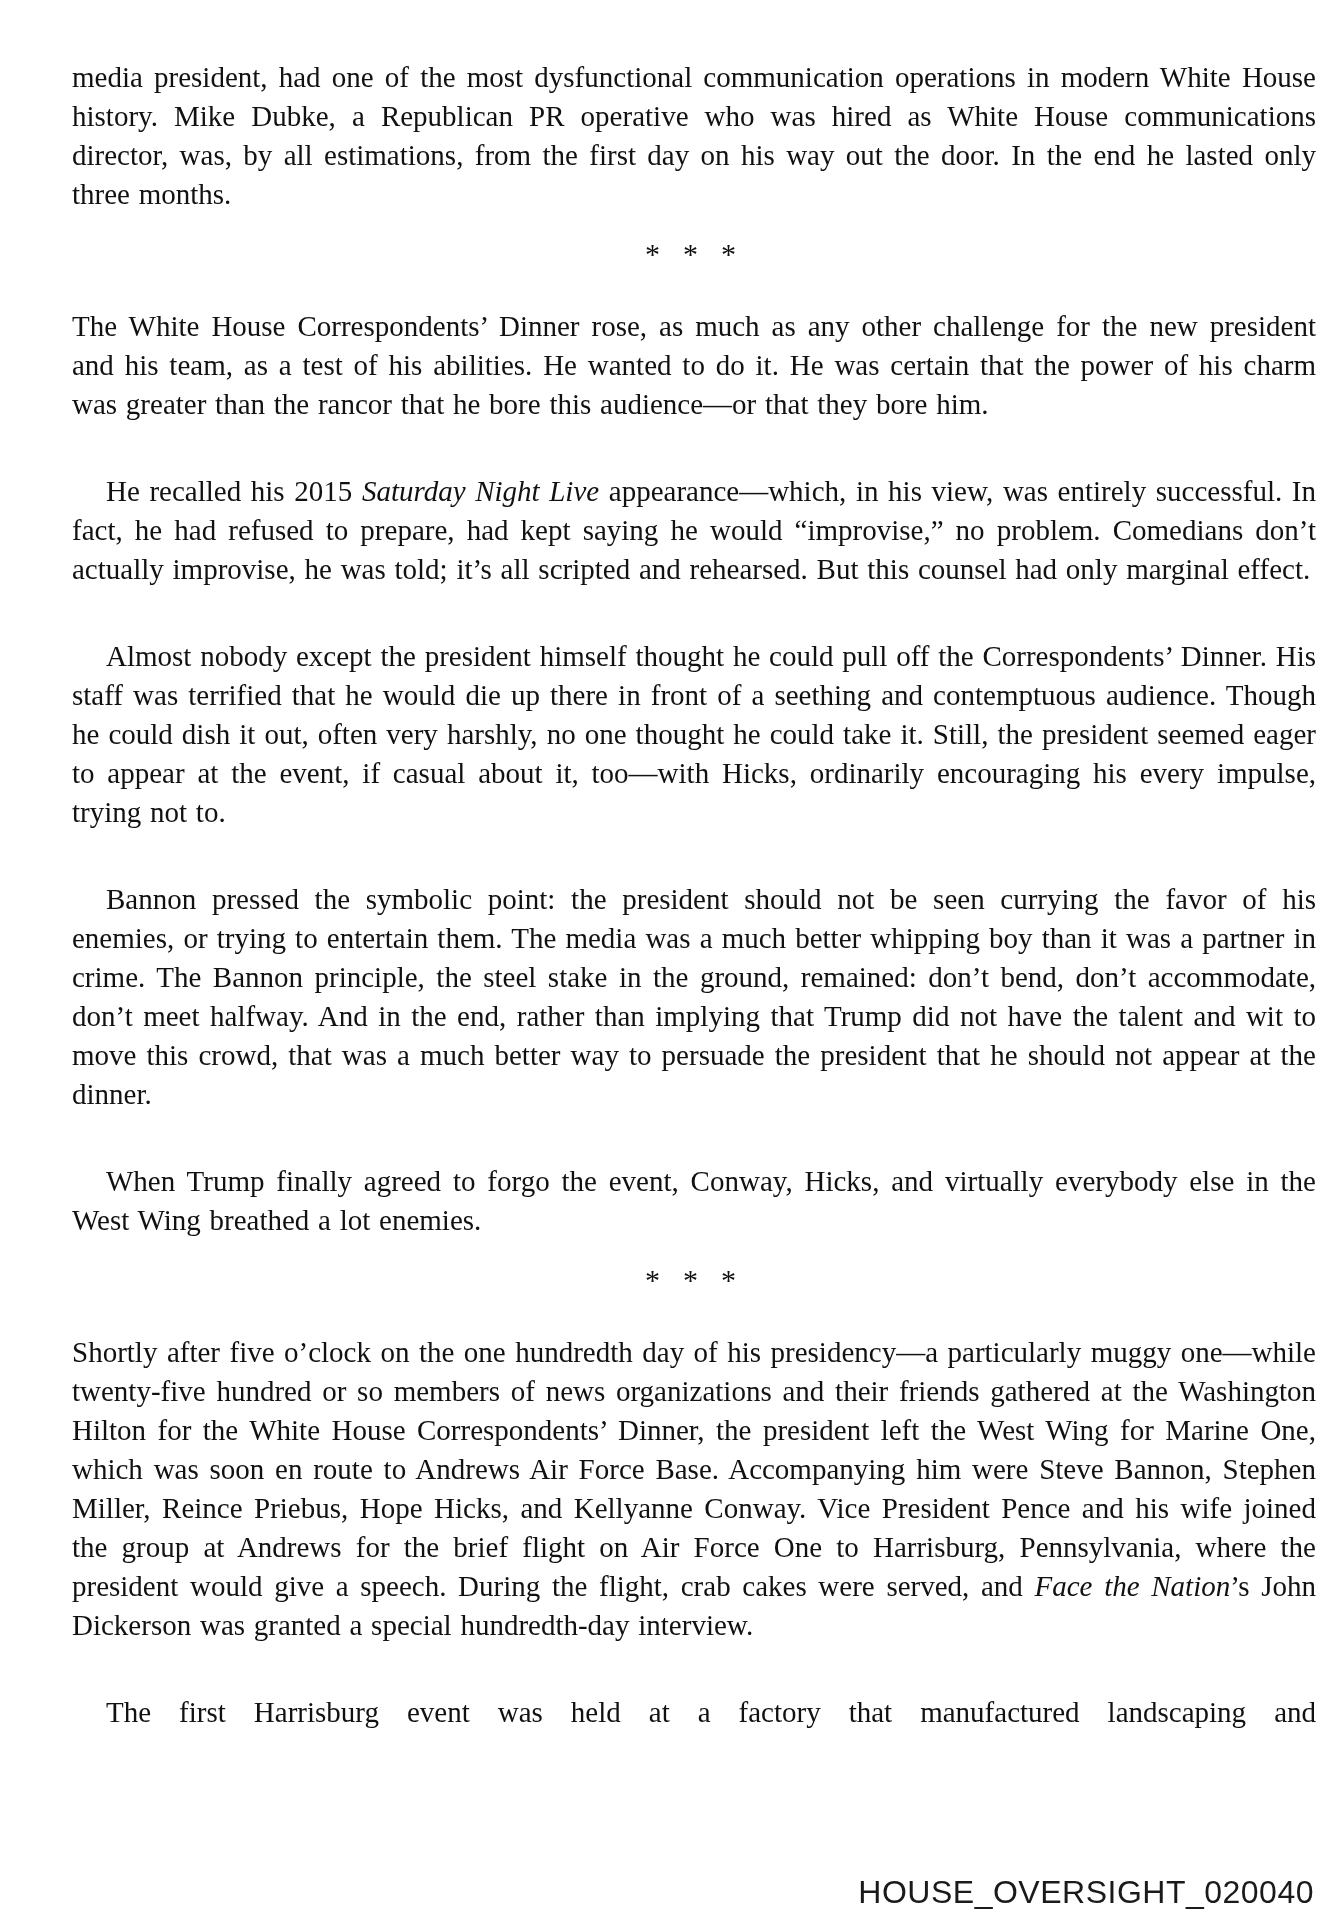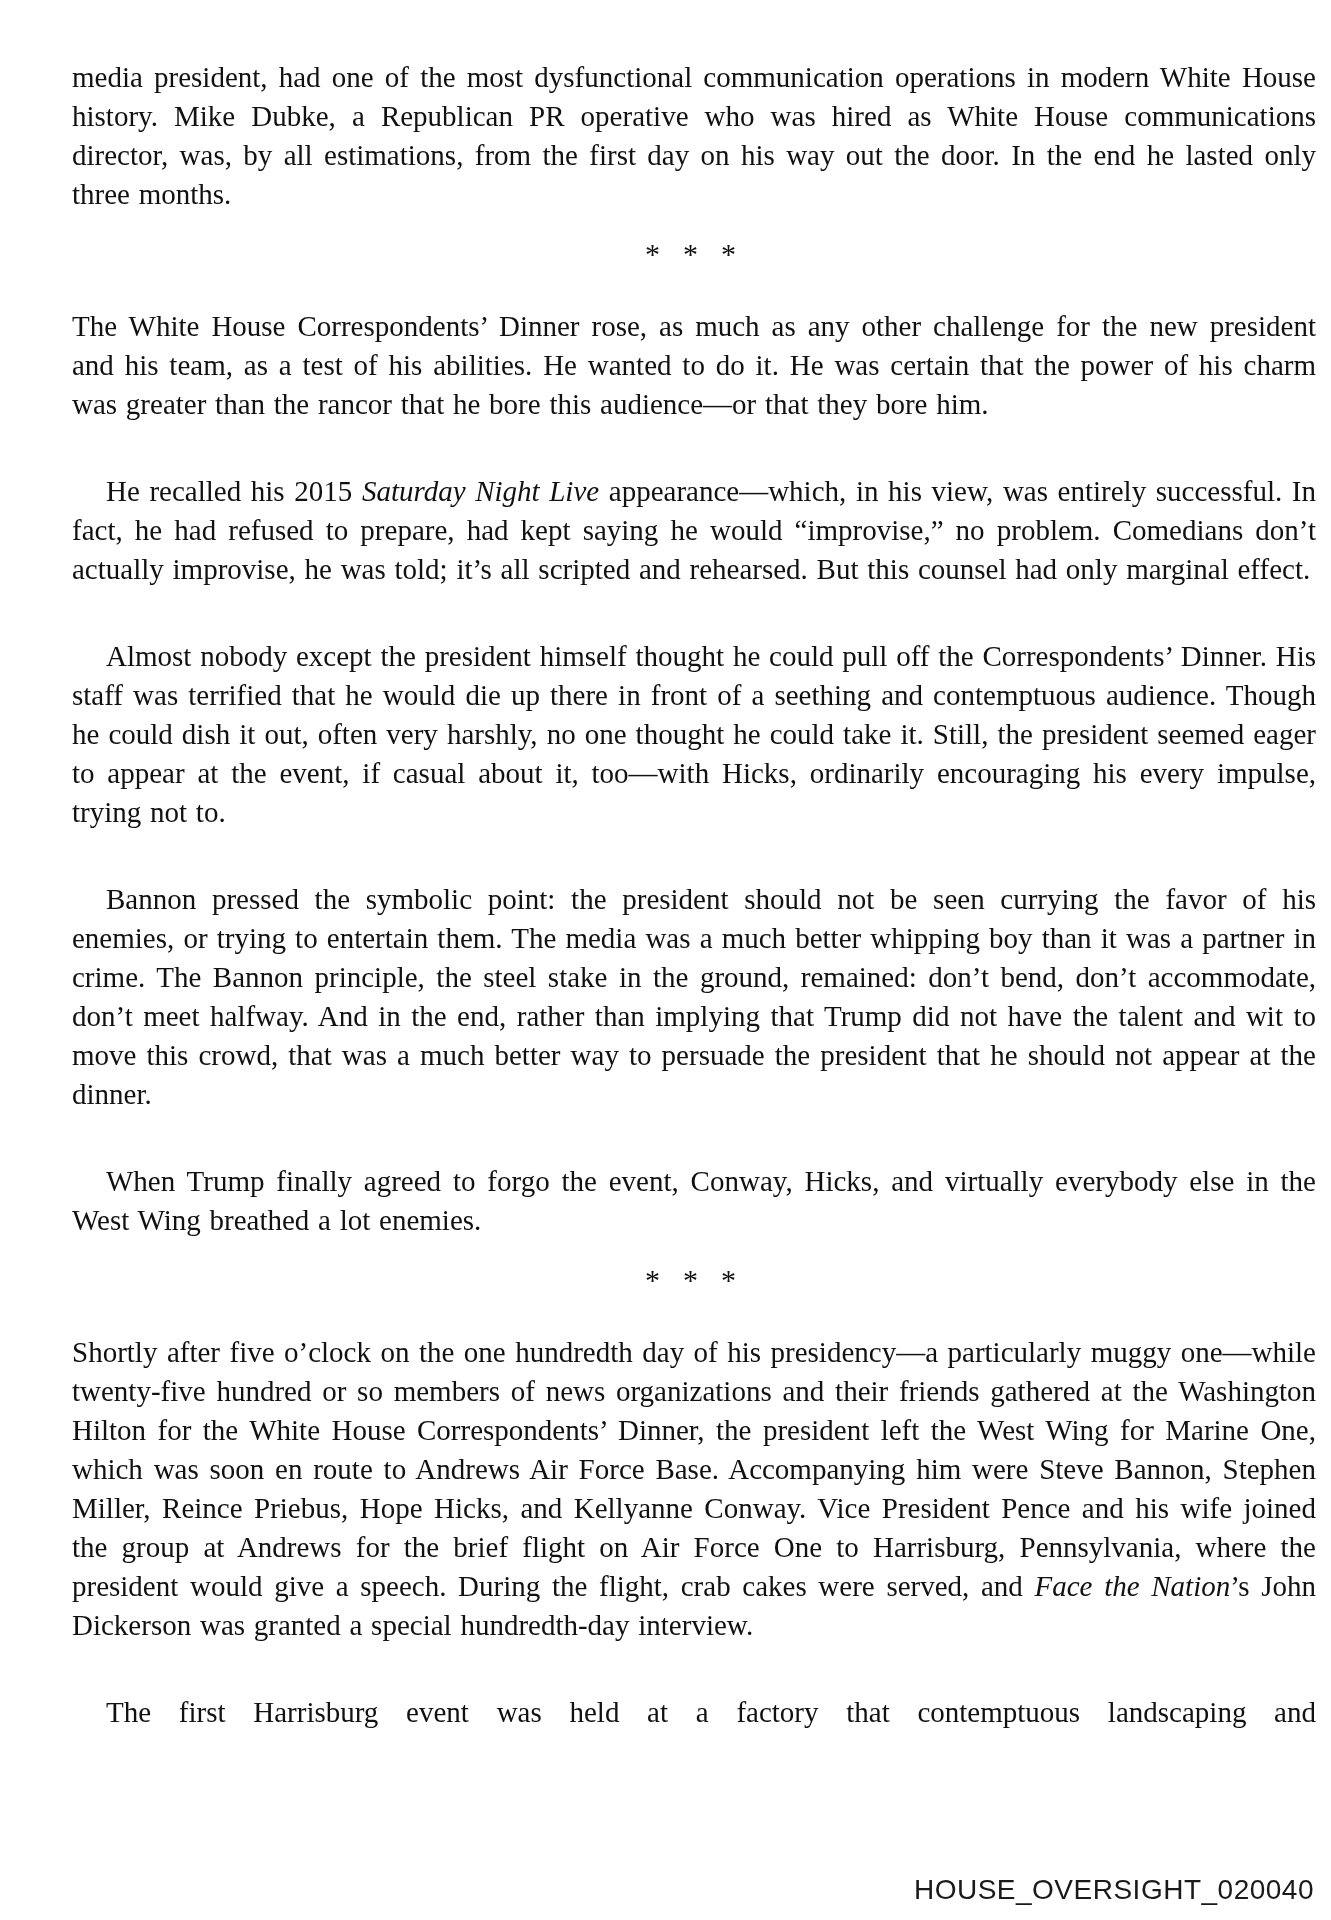--- a/index.html
+++ b/index.html
@@ -45,35 +45,35 @@
     line-height: 39px;
   }
   em {
     font-style: italic;
   }
   .bates {
     position: absolute;
     right: 17px;
     top: 1874px;
     font-family: "Liberation Sans", "DejaVu Sans", sans-serif;
-    font-size: 28px;
+    font-size: 32px;
     color: #1a1a1a;
     letter-spacing: 0.5px;
   }
 </style>
 </head>
 <body>
 
 <div class="page">
   <div class="text-body">
       <p class="para"><span>media president, had one of the most dysfunctional communication operations in modern White House history. Mike Dubke, a Republican PR operative who was hired as White House communications director, was, by all estimations, from the first day on his way out the door. In the end he lasted only three months.</span></p>
       <div class="separator">* * *</div>
       <p class="para"><span>The White House Correspondents’ Dinner rose, as much as any other challenge for the new president and his team, as a test of his abilities. He wanted to do it. He was certain that the power of his charm was greater than the rancor that he bore this audience—or that they bore him.</span></p>
       <p class="para indent"><span>He recalled his 2015 </span><em>Saturday Night Live</em><span> appearance—which, in his view, was entirely successful. In fact, he had refused to prepare, had kept saying he would “improvise,” no problem. Comedians don’t actually improvise, he was told; it’s all scripted and rehearsed. But this counsel had only marginal effect.</span></p>
       <p class="para indent"><span>Almost nobody except the president himself thought he could pull off the Correspondents’ Dinner. His staff was terrified that he would die up there in front of a seething and contemptuous audience. Though he could dish it out, often very harshly, no one thought he could take it. Still, the president seemed eager to appear at the event, if casual about it, too—with Hicks, ordinarily encouraging his every impulse, trying not to.</span></p>
       <p class="para indent"><span>Bannon pressed the symbolic point: the president should not be seen currying the favor of his enemies, or trying to entertain them. The media was a much better whipping boy than it was a partner in crime. The Bannon principle, the steel stake in the ground, remained: don’t bend, don’t accommodate, don’t meet halfway. And in the end, rather than implying that Trump did not have the talent and wit to move this crowd, that was a much better way to persuade the president that he should not appear at the dinner.</span></p>
       <p class="para indent"><span>When Trump finally agreed to forgo the event, Conway, Hicks, and virtually everybody else in the West Wing breathed a lot enemies.</span></p>
       <div class="separator">* * *</div>
       <p class="para"><span>Shortly after five o’clock on the one hundredth day of his presidency—a particularly muggy one—while twenty-five hundred or so members of news organizations and their friends gathered at the Washington Hilton for the White House Correspondents’ Dinner, the president left the West Wing for Marine One, which was soon en route to Andrews Air Force Base. Accompanying him were Steve Bannon, Stephen Miller, Reince Priebus, Hope Hicks, and Kellyanne Conway. Vice President Pence and his wife joined the group at Andrews for the brief flight on Air Force One to Harrisburg, Pennsylvania, where the president would give a speech. During the flight, crab cakes were served, and </span><em>Face the Nation</em><span>’s John Dickerson was granted a special hundredth-day interview.</span></p>
-      <p class="para indent jlast"><span>The first Harrisburg event was held at a factory that contemptuous landscaping and</span></p>
+      <p class="para indent jlast"><span>The first Harrisburg event was held at a factory that manufactured landscaping and</span></p>
     </div>
   <div class="bates">HOUSE_OVERSIGHT_020040</div>
 </div>
 
 </body></html>

